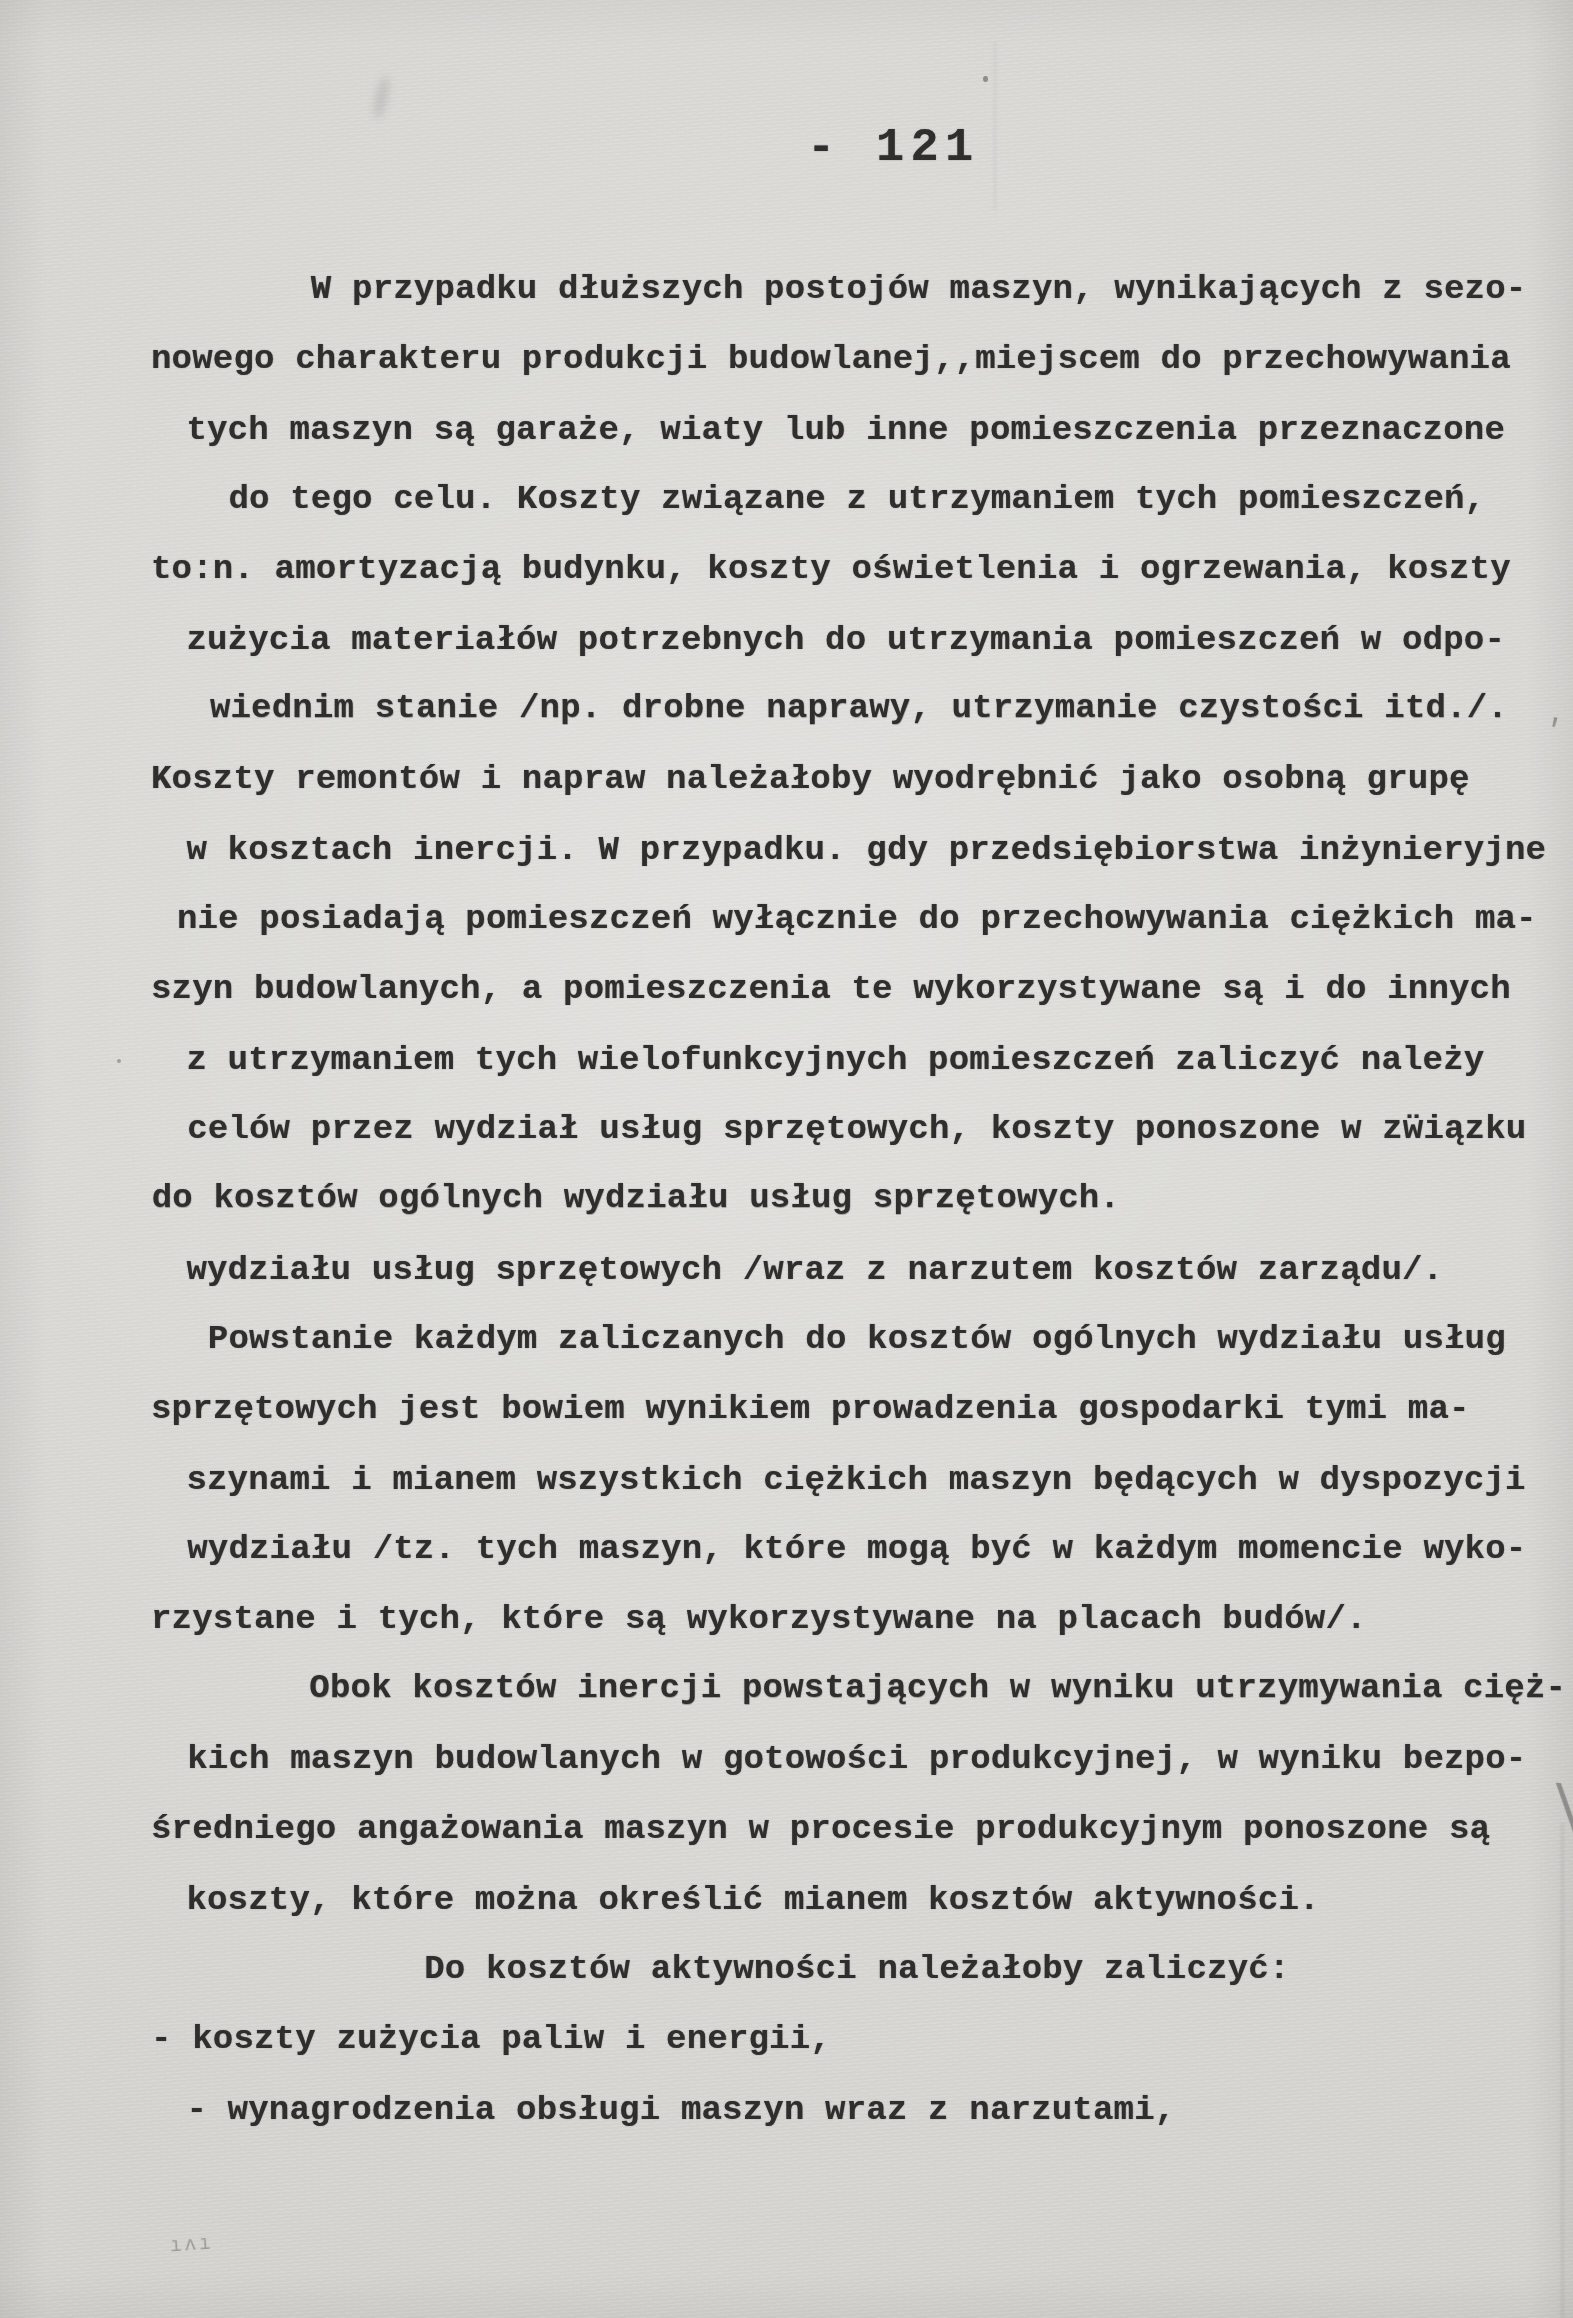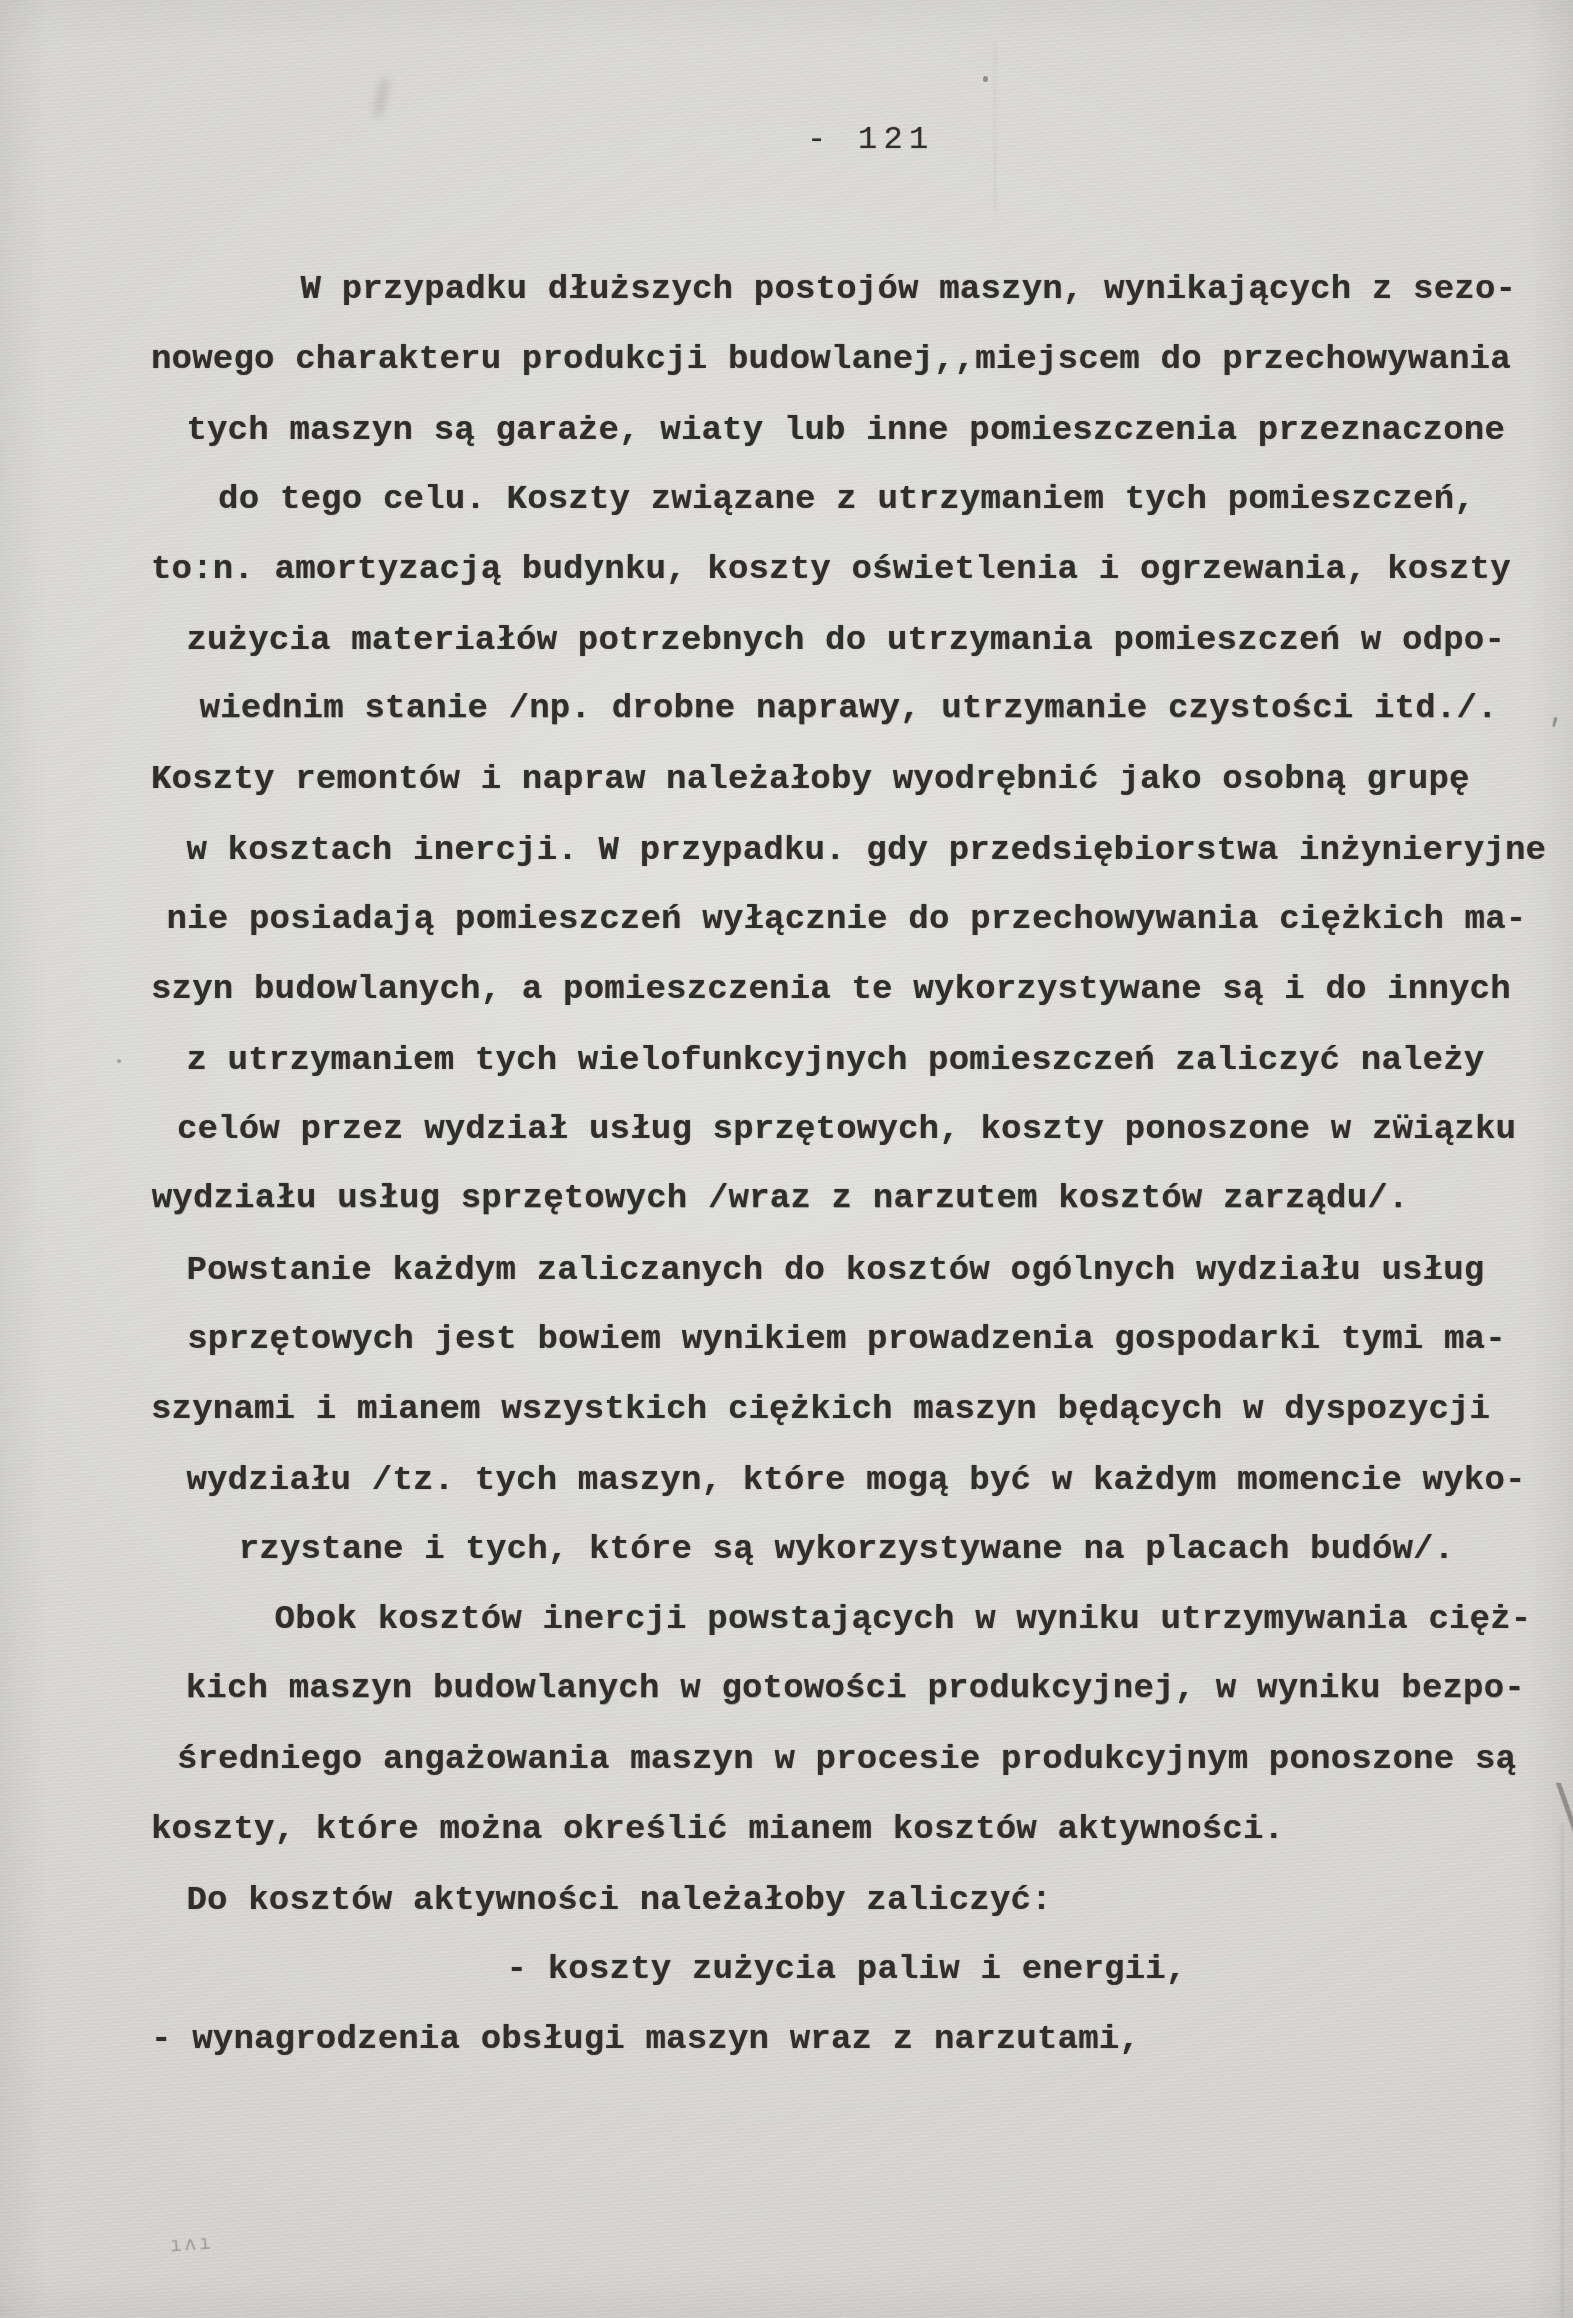--- a/index.html
+++ b/index.html
@@ -19,22 +19,22 @@
     background-color: var(--paper, #d5d4d0);
     background-image:
       radial-gradient(ellipse 130% 95% at 48% 40%, rgba(255,255,255,0.32), rgba(255,255,255,0) 65%),
       linear-gradient(90deg, rgba(0,0,0,0.05) 0, rgba(0,0,0,0) 3%, rgba(0,0,0,0) 97%, rgba(0,0,0,0.06) 100%),
       linear-gradient(0deg, rgba(0,0,0,0.04) 0, rgba(0,0,0,0) 2%, rgba(0,0,0,0) 98%, rgba(0,0,0,0.03) 100%),
       repeating-linear-gradient(176deg, rgba(255,255,255,0.045) 0 1.4px, rgba(118,118,114,0.035) 1.4px 3.5px);
   }
   .page-number {
     position: absolute;
     top: 121px; left: 807px;
-    font-size: 32px;
-    font-weight: normal;
+    font-size: 47px;
+    font-weight: bold;
     letter-spacing: 6.3px;
     color: var(--ink, #2f2e2c);
     text-shadow: 0 0 1.4px rgba(47,46,44,0.45);
     white-space: pre;
   }
   .body-text {
     position: absolute;
     top: 254px; left: 151px;
     color: var(--ink, #2f2e2c);
   }
@@ -133,20 +133,21 @@
     <div class="line">do tego celu. Koszty związane z utrzymaniem tych pomieszczeń,</div>
     <div class="line">to:n. amortyzacją budynku, koszty oświetlenia i ogrzewania, koszty</div>
     <div class="line">zużycia materiałów potrzebnych do utrzymania pomieszczeń w odpo-</div>
     <div class="line">wiednim stanie /np. drobne naprawy, utrzymanie czystości itd./.</div>
     <div class="line">Koszty remontów i napraw należałoby wyodrębnić jako osobną grupę</div>
     <div class="line">w kosztach inercji. W przypadku. gdy przedsiębiorstwa inżynieryjne</div>
     <div class="line">nie posiadają pomieszczeń wyłącznie do przechowywania ciężkich ma-</div>
     <div class="line">szyn budowlanych, a pomieszczenia te wykorzystywane są i do innych</div>
     <div class="line">z utrzymaniem tych wielofunkcyjnych pomieszczeń zaliczyć należy</div>
     <div class="line">celów przez wydział usług sprzętowych, koszty ponoszone w zẅiązku</div>
+    <div class="line">do kosztów ogólnych wydziału usług sprzętowych.</div>
     <div class="line">wydziału usług sprzętowych /wraz z narzutem kosztów zarządu/.</div>
     <div class="line">Powstanie każdym zaliczanych do kosztów ogólnych wydziału usług</div>
     <div class="line">sprzętowych jest bowiem wynikiem prowadzenia gospodarki tymi ma-</div>
     <div class="line">szynami i mianem wszystkich ciężkich maszyn będących w dyspozycji</div>
     <div class="line">wydziału /tz. tych maszyn, które mogą być w każdym momencie wyko-</div>
     <div class="line">rzystane i tych, które są wykorzystywane na placach budów/.</div>
     <div class="line">      Obok kosztów inercji powstających w wyniku utrzymywania cięż-</div>
     <div class="line">kich maszyn budowlanych w gotowości produkcyjnej, w wyniku bezpo-</div>
     <div class="line">średniego angażowania maszyn w procesie produkcyjnym ponoszone są</div>
     <div class="line">koszty, które można określić mianem kosztów aktywności.</div>

